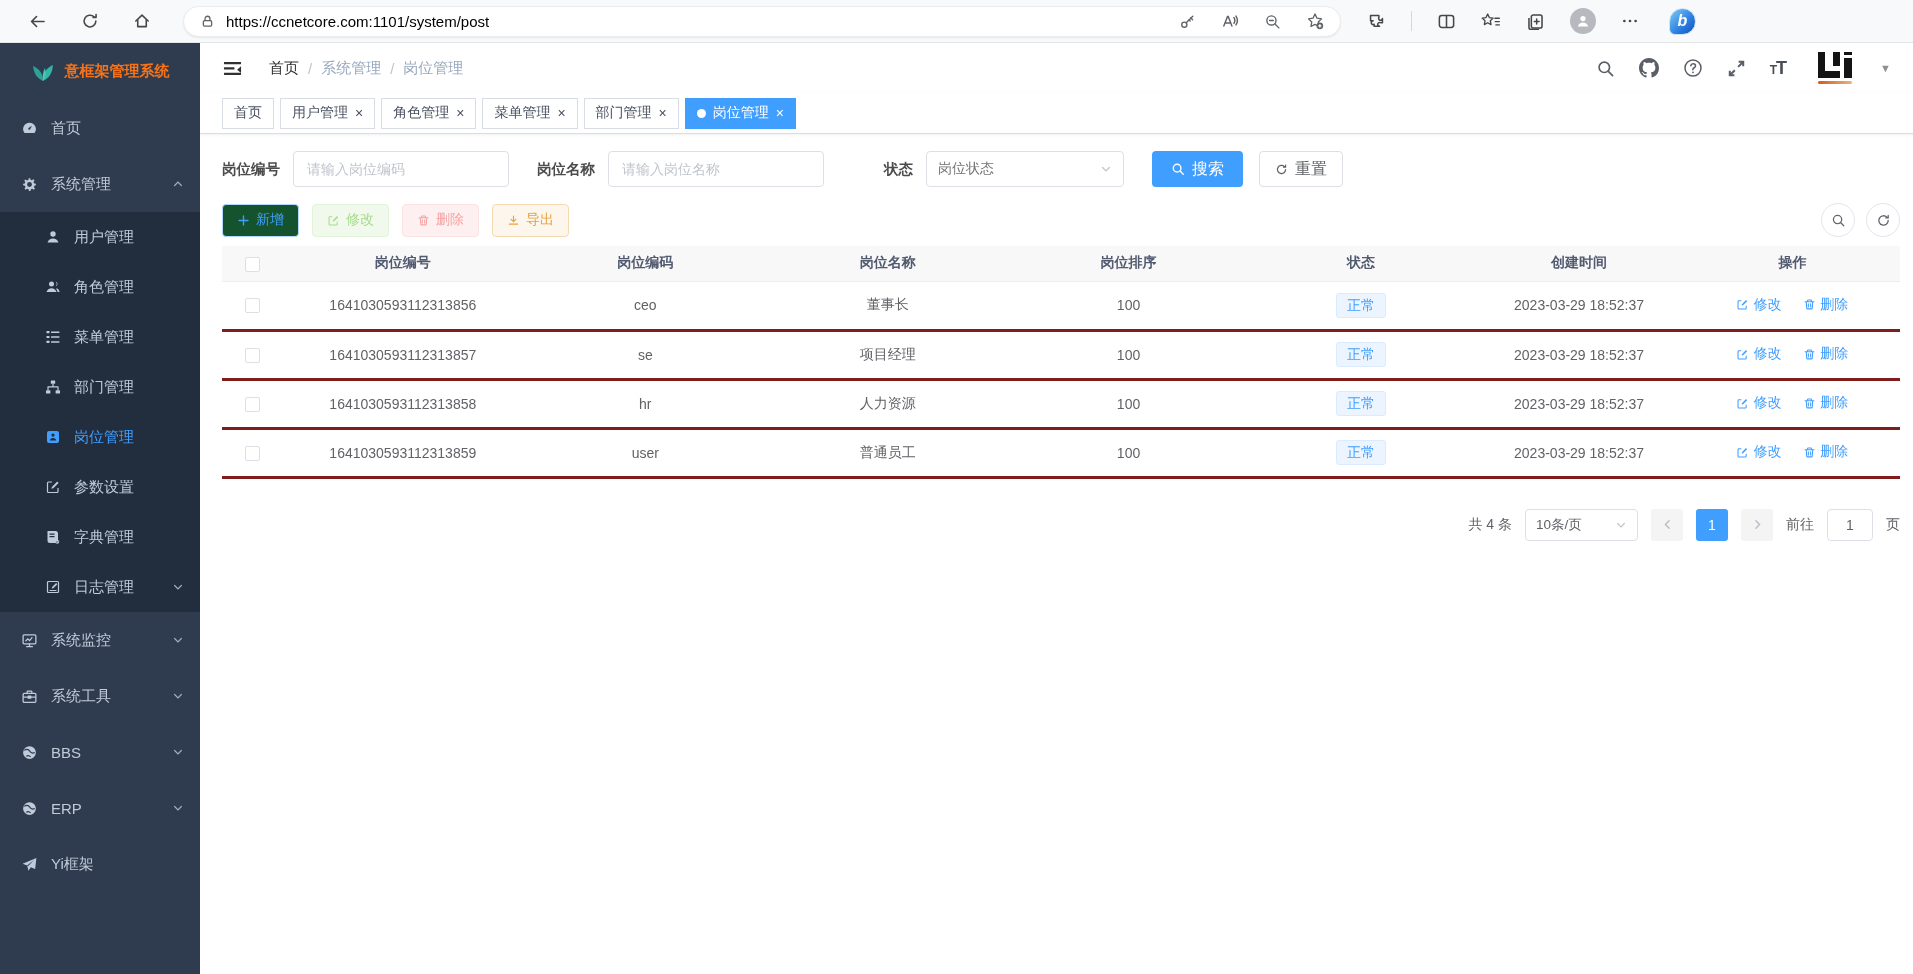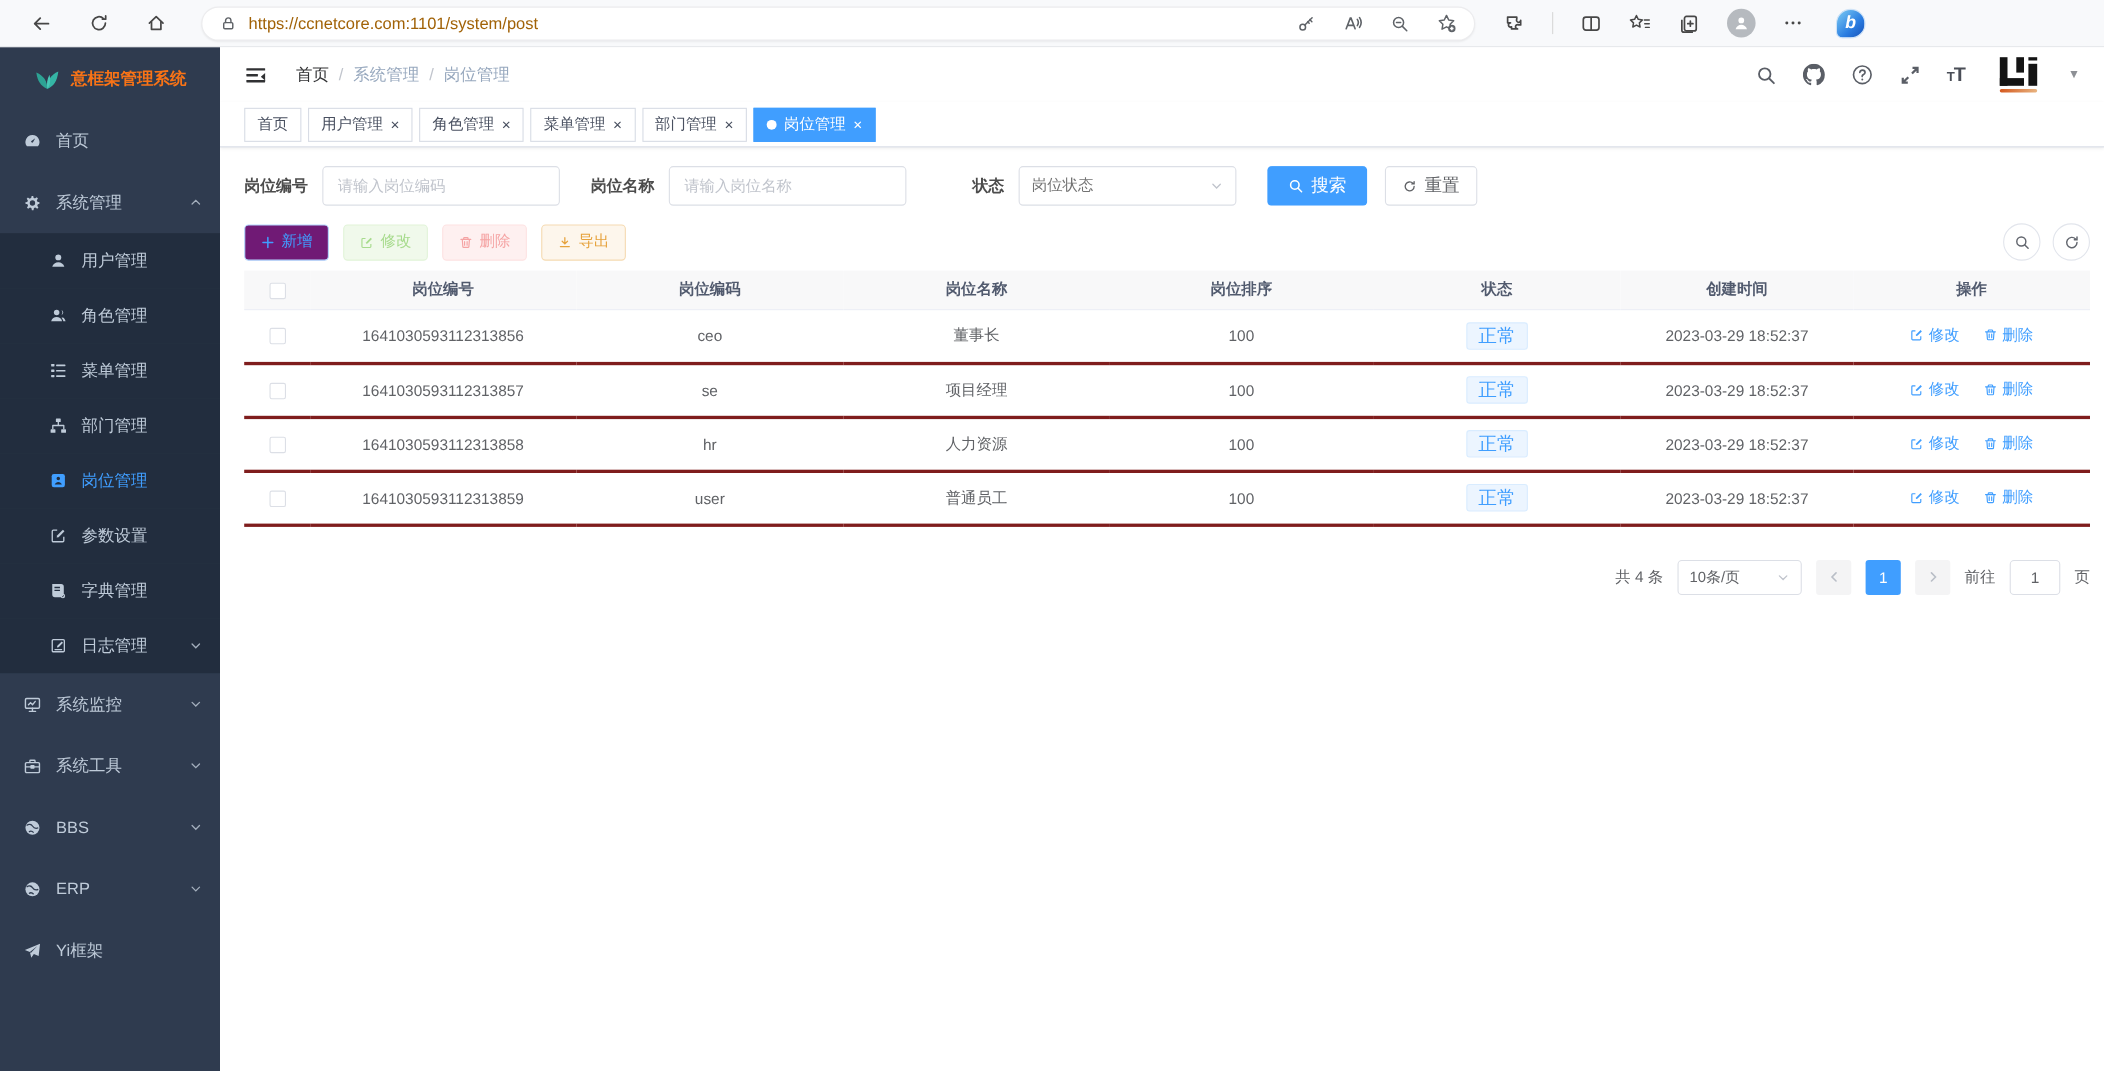--- a/index.html
+++ b/index.html
@@ -7,21 +7,21 @@
     font-family:"Liberation Sans","DejaVu Sans",sans-serif; }
   .icon { display:inline-flex; align-items:center; justify-content:center; flex:none; }
 
   
   .browser-bar { height:43px; background:#f8f9fb; display:flex; align-items:center;
     padding:0 10px; border-bottom:1px solid #e3e5e8; }
   .bnav { display:flex; align-items:center; gap:34px; margin-left:18px; color:#474747; }
   .url-pill { margin-left:32px; width:1158px; height:31px; background:#fff; border:1px solid #ececee;
     border-radius:16px; box-shadow:0 1px 2px rgba(0,0,0,.07); display:flex; align-items:center;
     padding:0 16px; color:#5f6368; }
-  .url-text { margin-left:11px; font-size:15px; color:#a16207; }
+  .url-text { margin-left:11px; font-size:15px; color:#000000; }
   .pill-right { margin-left:auto; display:flex; align-items:center; gap:25px; color:#5f6368; }
   .browser-right { margin-left:26px; display:flex; align-items:center; gap:25px; color:#474747; }
   .vdiv { width:1px; height:20px; background:#d7d7d7; }
   .br-avatar { width:26px; height:26px; border-radius:50%; background:#b6babf; display:flex;
     align-items:center; justify-content:center; color:#fff; }
   .bing { width:27px; height:27px; margin-left:30px; border-radius:50% 50% 50% 6px;
     background:linear-gradient(135deg,#7ecdf4 0%,#2a7de1 60%,#1651b8 100%);
     display:flex; align-items:center; justify-content:center; color:#fff; font-weight:bold;
     font-size:16px; font-style:italic; border:1px solid #cfe3f7; }
 
@@ -79,36 +79,36 @@
     display:flex; align-items:center; justify-content:space-between; padding:0 11px; cursor:pointer; }
   .f-select .ph { color:#737373; font-size:14px; }
   .btn { height:36px; border-radius:4px; display:inline-flex; align-items:center; gap:7px;
     font-size:16px; padding:0 18px; cursor:pointer; border:1px solid transparent; }
   .btn-search { background:#409eff; color:#fff; margin-left:28px; }
   .btn-reset { background:#fff; color:#606266; border-color:#dcdfe6; margin-left:16px; padding:0 15px; }
 
   .btn-row { display:flex; align-items:center; margin-top:16px; }
   .tbtn { height:33px; border-radius:4px; display:inline-flex; align-items:center; gap:6px;
     font-size:14px; padding:0 14px; cursor:pointer; border:1px solid transparent; margin-right:13px; }
-  .tbtn-add    { background:#701a75; border-color:#b3d8ff; color:#409eff; }
+  .tbtn-add    { background:#14532d; border-color:#b3d8ff; color:#409eff; }
   .tbtn-edit   { background:#f0f9eb; border-color:#e1f3d8; color:#a7db8d; cursor:not-allowed; }
   .tbtn-del    { background:#fef0f0; border-color:#fde2e2; color:#f5a3a3; cursor:not-allowed; }
   .tbtn-export { background:#fdf6ec; border-color:#f5dab1; color:#e6a23c; }
   .circle-btns { margin-left:auto; display:flex; gap:11px; }
   .cbtn { width:34px; height:34px; border-radius:50%; border:1px solid #e2e5ec; background:#fff;
     display:flex; align-items:center; justify-content:center; color:#62666e; cursor:pointer; }
 
   table { width:100%; border-collapse:collapse; margin-top:9px; font-size:14px; table-layout:fixed; }
   thead th { background:#f8f8f9; color:#515a6e; font-weight:bold; height:35px; text-align:center;
     border-bottom:1px solid #ebeef5; }
   tbody td { height:49px; border-bottom:3px solid #7f1d1d; color:#606266; text-align:center; }
   .chk { width:15px; height:15px; border:1px solid #dcdfe6; border-radius:2px; background:#fff;
     display:inline-block; vertical-align:middle; cursor:pointer; }
   .tag { display:inline-block; height:25px; line-height:23px; padding:0 10px; background:#ecf5ff;
-    border:1px solid #d9ecff; color:#409eff; border-radius:3px; font-size:17px; }
+    border:1px solid #d9ecff; color:#409eff; border-radius:3px; font-size:14px; }
   .oplink { color:#409eff; cursor:pointer; display:inline-flex; align-items:center; gap:4px; margin:0 9px; }
 
   .pagination { display:flex; align-items:center; justify-content:flex-end; gap:13px;
     margin-top:30px; font-size:14px; color:#606266; }
   .psel { width:113px; height:32px; border:1px solid #dcdfe6; border-radius:4px; display:flex;
     align-items:center; justify-content:space-between; padding:0 10px; font-size:13.5px; cursor:pointer; }
   .pbtn { width:32px; height:32px; background:#f4f4f5; border-radius:3px; display:flex;
     align-items:center; justify-content:center; color:#b9bec7; cursor:pointer; }
   .pnum { width:32px; height:32px; background:#409eff; color:#fff; border-radius:3px; display:flex;
     align-items:center; justify-content:center; cursor:pointer; }

